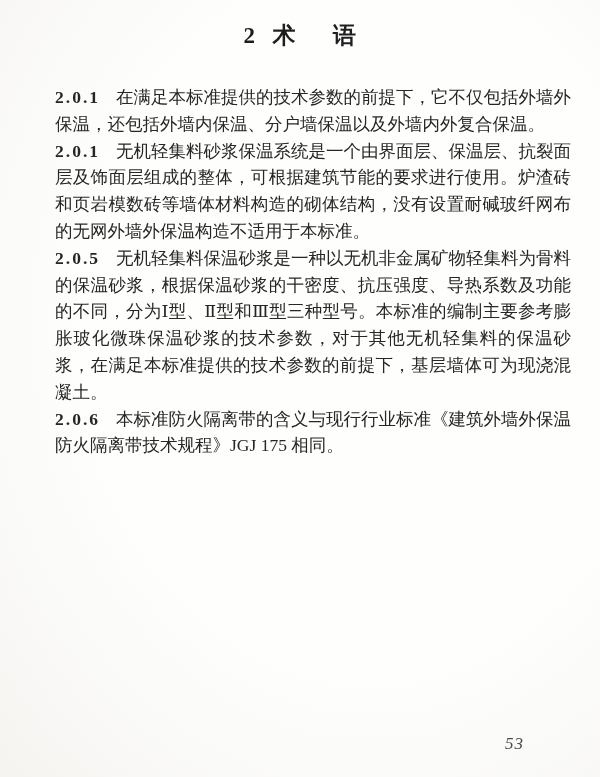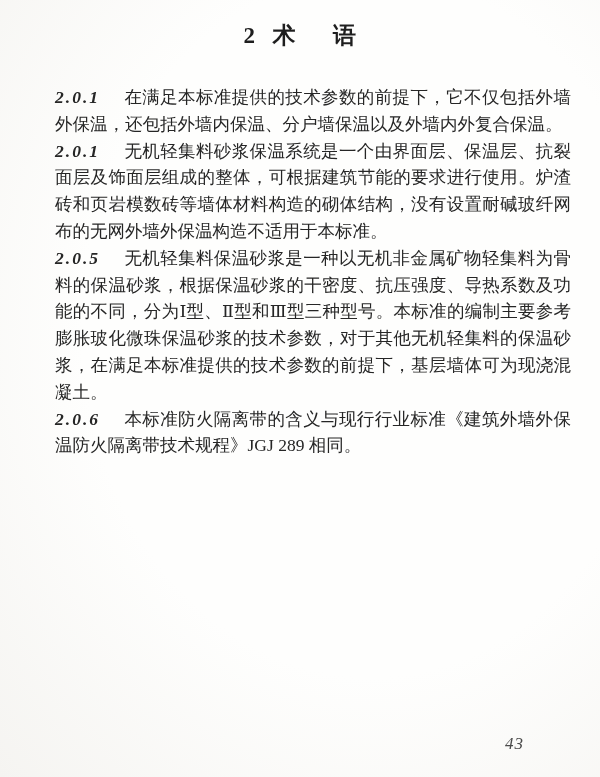--- a/index.html
+++ b/index.html
@@ -46,23 +46,22 @@
     text-align: justify;
     text-justify: inter-ideograph;
   }
   .content p.clause {
     margin: 0;
     padding: 0;
   }
   .clause .num {
     font-weight: 700;
     letter-spacing: 2px;
-    margin-right: 24px;
+    margin-right: 16px;
     white-space: nowrap;
-    font-style: italic;
   }
   .pagenum {
     position: absolute;
     right: 76px;
     bottom: 23px;
     font-style: italic;
     font-size: 17px;
     color: #4a4a4a;
     letter-spacing: 1px;
   }
@@ -87,20 +86,20 @@
     <p class="clause">
       <span class="num">2.0.1</span><span>无机轻集料砂浆保温系统是一个由界面层、保温层、抗裂面层及饰面层组成的整体，可根据建筑节能的要求进行使用。炉渣砖和页岩模数砖等墙体材料构造的砌体结构，没有设置耐碱玻纤网布的无网外墙外保温构造不适用于本标准。</span>
     </p>
 
 
     <p class="clause">
       <span class="num">2.0.5</span><span>无机轻集料保温砂浆是一种以无机非金属矿物轻集料为骨料的保温砂浆，根据保温砂浆的干密度、抗压强度、导热系数及功能的不同，分为Ⅰ型、Ⅱ型和Ⅲ型三种型号。本标准的编制主要参考膨胀玻化微珠保温砂浆的技术参数，对于其他无机轻集料的保温砂浆，在满足本标准提供的技术参数的前提下，基层墙体可为现浇混凝土。</span>
     </p>
 
     <p class="clause">
-      <span class="num">2.0.6</span><span>本标准防火隔离带的含义与现行行业标准《建筑外墙外保温防火隔离带技术规程》JGJ 289 相同。</span>
+      <span class="num">2.0.6</span><span>本标准防火隔离带的含义与现行行业标准《建筑外墙外保温防火隔离带技术规程》JGJ 175 相同。</span>
     </p>
 
   </div>
 
-  <div class="pagenum">43</div>
+  <div class="pagenum">53</div>
 
 </div>
 
 </body></html>

